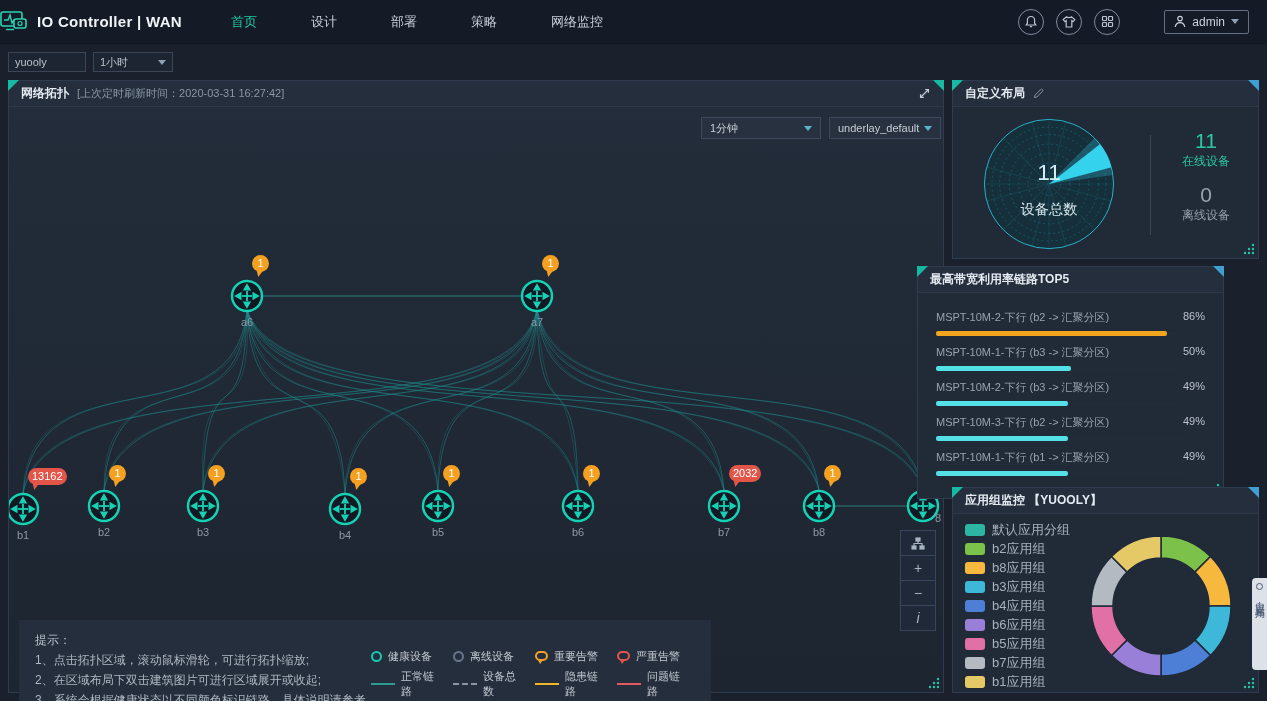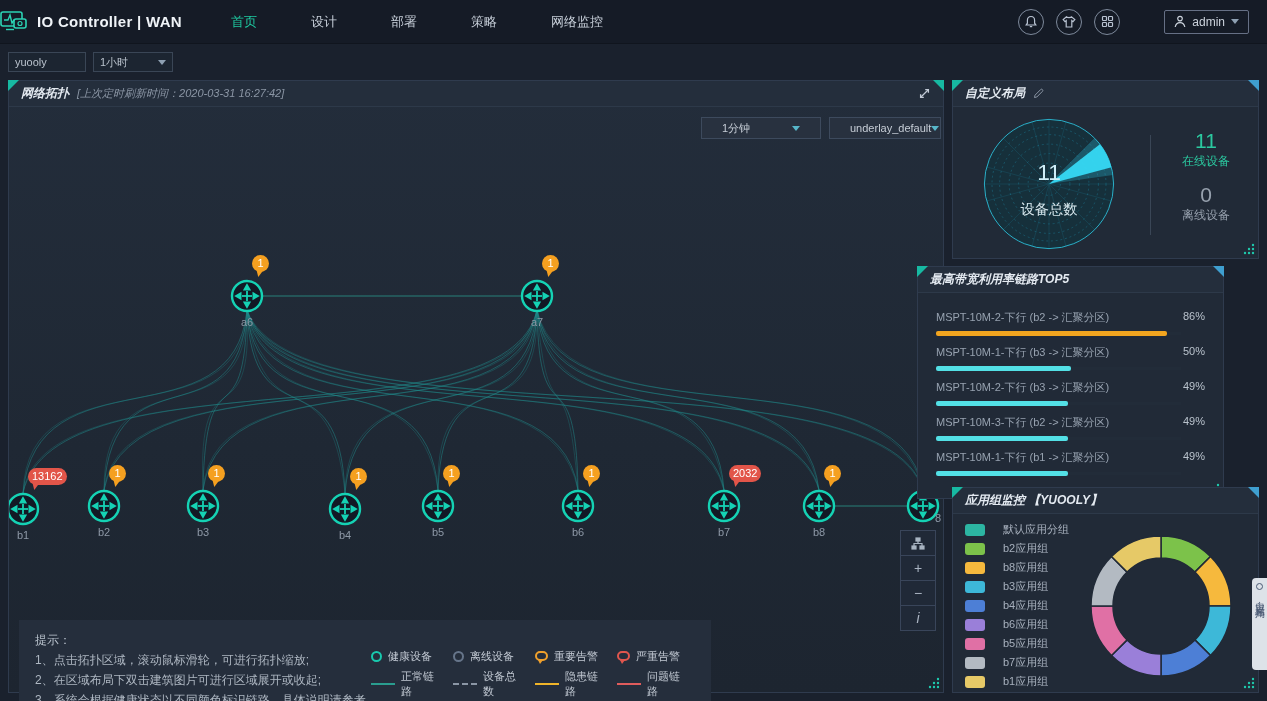--- a/index.html
+++ b/index.html
@@ -31,31 +31,31 @@
     padding:0 6px; justify-content:space-between; cursor:pointer; }
 
   
   .panel { position:absolute; background:#212a37; border:1px solid #2f3b4e; }
   .corner-tl { position:absolute; left:-1px; top:-1px; width:0; height:0;
     border-top:11px solid #17b9a2; border-right:11px solid transparent; }
   .corner-tr { position:absolute; right:-1px; top:-1px; width:0; height:0;
     border-top:11px solid #3f9fd0; border-left:11px solid transparent; }
   .corner-tr.teal { border-top-color:#17b9a2; }
   .panel-head { height:26px; display:flex; align-items:center; border-bottom:1px solid #2d3949;
-    background:#242e3c; padding:0 12px; gap:8px;font-style:italic; }
+    background:#242e3c; padding:0 12px; gap:8px; }
   .panel-title { color:#e4eaf1; font-size:12px; font-weight:bold; }
   .panel-sub { color:#8b96a5; font-size:11px; }
   .dots-handle { position:absolute; right:3px; bottom:3px; cursor:nwse-resize; }
 
   
   #topo { left:8px; top:80px; width:936px; height:613px;
     background:linear-gradient(180deg,#232d3b 0%,#1f2834 60%,#1d2530 100%); }
   .topo-select { position:absolute; height:22px; background:#28313f; border:1px solid #3d4a5d;
     color:#c6cdd6; font-size:11px; display:flex; align-items:center; justify-content:space-between;
-    padding:0 20px; cursor:pointer; z-index:5; }
+    padding:0 8px; cursor:pointer; z-index:5; }
   .topo-select .caret { border-top-color:#57b6c9; }
   #topo-svg { position:absolute; left:0; top:26px; width:936px; height:587px; }
   .edge { fill:none; stroke:#1f8c8c; stroke-width:1; opacity:.5; }
   .edge2 { fill:none; stroke:#1f8c8c; stroke-width:1; opacity:.3; }
   .edge-straight { stroke:#2a9d8f; stroke-width:1.2; opacity:.75; }
   .node-label { fill:#8d98a6; font-size:11px; }
   #pins { position:absolute; left:0; top:26px; width:936px; height:587px; }
   .pin { position:absolute; height:17px; min-width:17px; padding:0 4px; border-radius:9px;
     color:#fff; font-size:11px; line-height:17px; text-align:center; cursor:pointer; }
   .pin::after { content:''; position:absolute; left:4px; bottom:-5px;
@@ -97,21 +97,21 @@
   .top5-body { padding:8px 18px 0 18px; }
   .top5-item { margin-top:9px; }
   .top5-line1 { display:flex; justify-content:space-between; color:#97a2b0; font-size:11px; }
   .top5-pct { color:#b9c2cc; }
   .top5-track { margin-top:6px; height:5px; position:relative; }
   .top5-track::before { content:''; position:absolute; left:0; right:24px; top:1px; height:3px; background:#222c39; }
   .top5-fill { position:absolute; left:0; top:0; height:5px; background:currentColor; border-radius:2px; }
 
   .apps-body { display:flex; height:178px; }
   .apps-legend { padding:6px 0 0 12px; width:118px; flex:none; }
-  .apps-legend-item { display:flex; align-items:center; gap:18px; height:19px; color:#a7b0bd; font-size:11px; }
+  .apps-legend-item { display:flex; align-items:center; gap:7px; height:19px; color:#a7b0bd; font-size:13px; }
   .donut-wrap { position:relative; width:180px; height:180px; margin-top:2px; }
   .donut-seg { stroke:#212a37; stroke-width:1.5; }
 
   .side-tab { position:absolute; right:0; top:578px; width:15px; height:92px; background:#dde2e8;
     border-radius:4px 0 0 4px; display:flex; flex-direction:column; align-items:center; gap:3px;
     padding-top:5px; cursor:pointer; z-index:9; }
   .side-tab .gear { width:7px; height:7px; border:1.5px solid #4a5a74; border-radius:50%; flex:none; }
   .side-tab .vtext { writing-mode:vertical-lr; color:#4a5a74; font-size:10px; letter-spacing:2px; }
 </style>
 </head>

